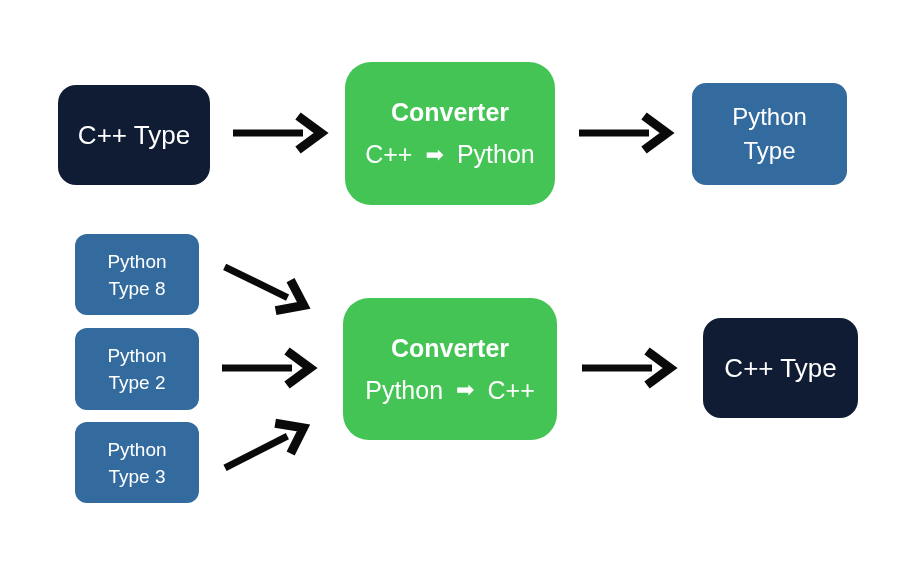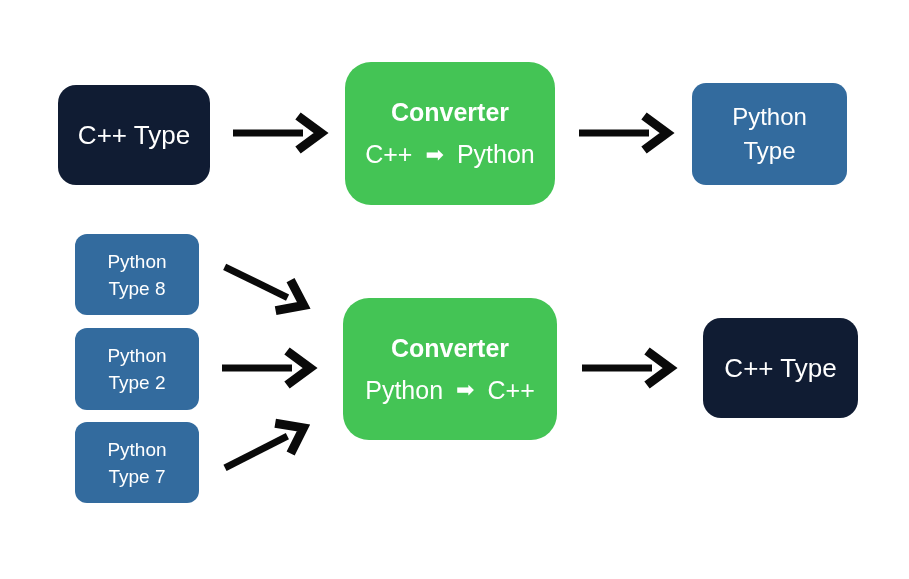--- a/index.html
+++ b/index.html
@@ -128,21 +128,21 @@
   <div class="node py-box py-box-small" id="box-py1">
     <span>Python</span>
     <span>Type 8</span>
   </div>
   <div class="node py-box py-box-small" id="box-py2">
     <span>Python</span>
     <span>Type 2</span>
   </div>
   <div class="node py-box py-box-small" id="box-py3">
     <span>Python</span>
-    <span>Type 7</span>
+    <span>Type 3</span>
   </div>
 
   <svg class="arrow" id="arrow-py1" width="96" height="48" viewBox="0 0 96 48">
     <line x1="2" y1="24" x2="72" y2="24"></line>
     <path d="M 67 7 L 90 24 L 67 41"></path>
   </svg>
   <svg class="arrow" id="arrow-py2" width="96" height="48" viewBox="0 0 96 48">
     <line x1="2" y1="24" x2="72" y2="24"></line>
     <path d="M 67 7 L 90 24 L 67 41"></path>
   </svg>

